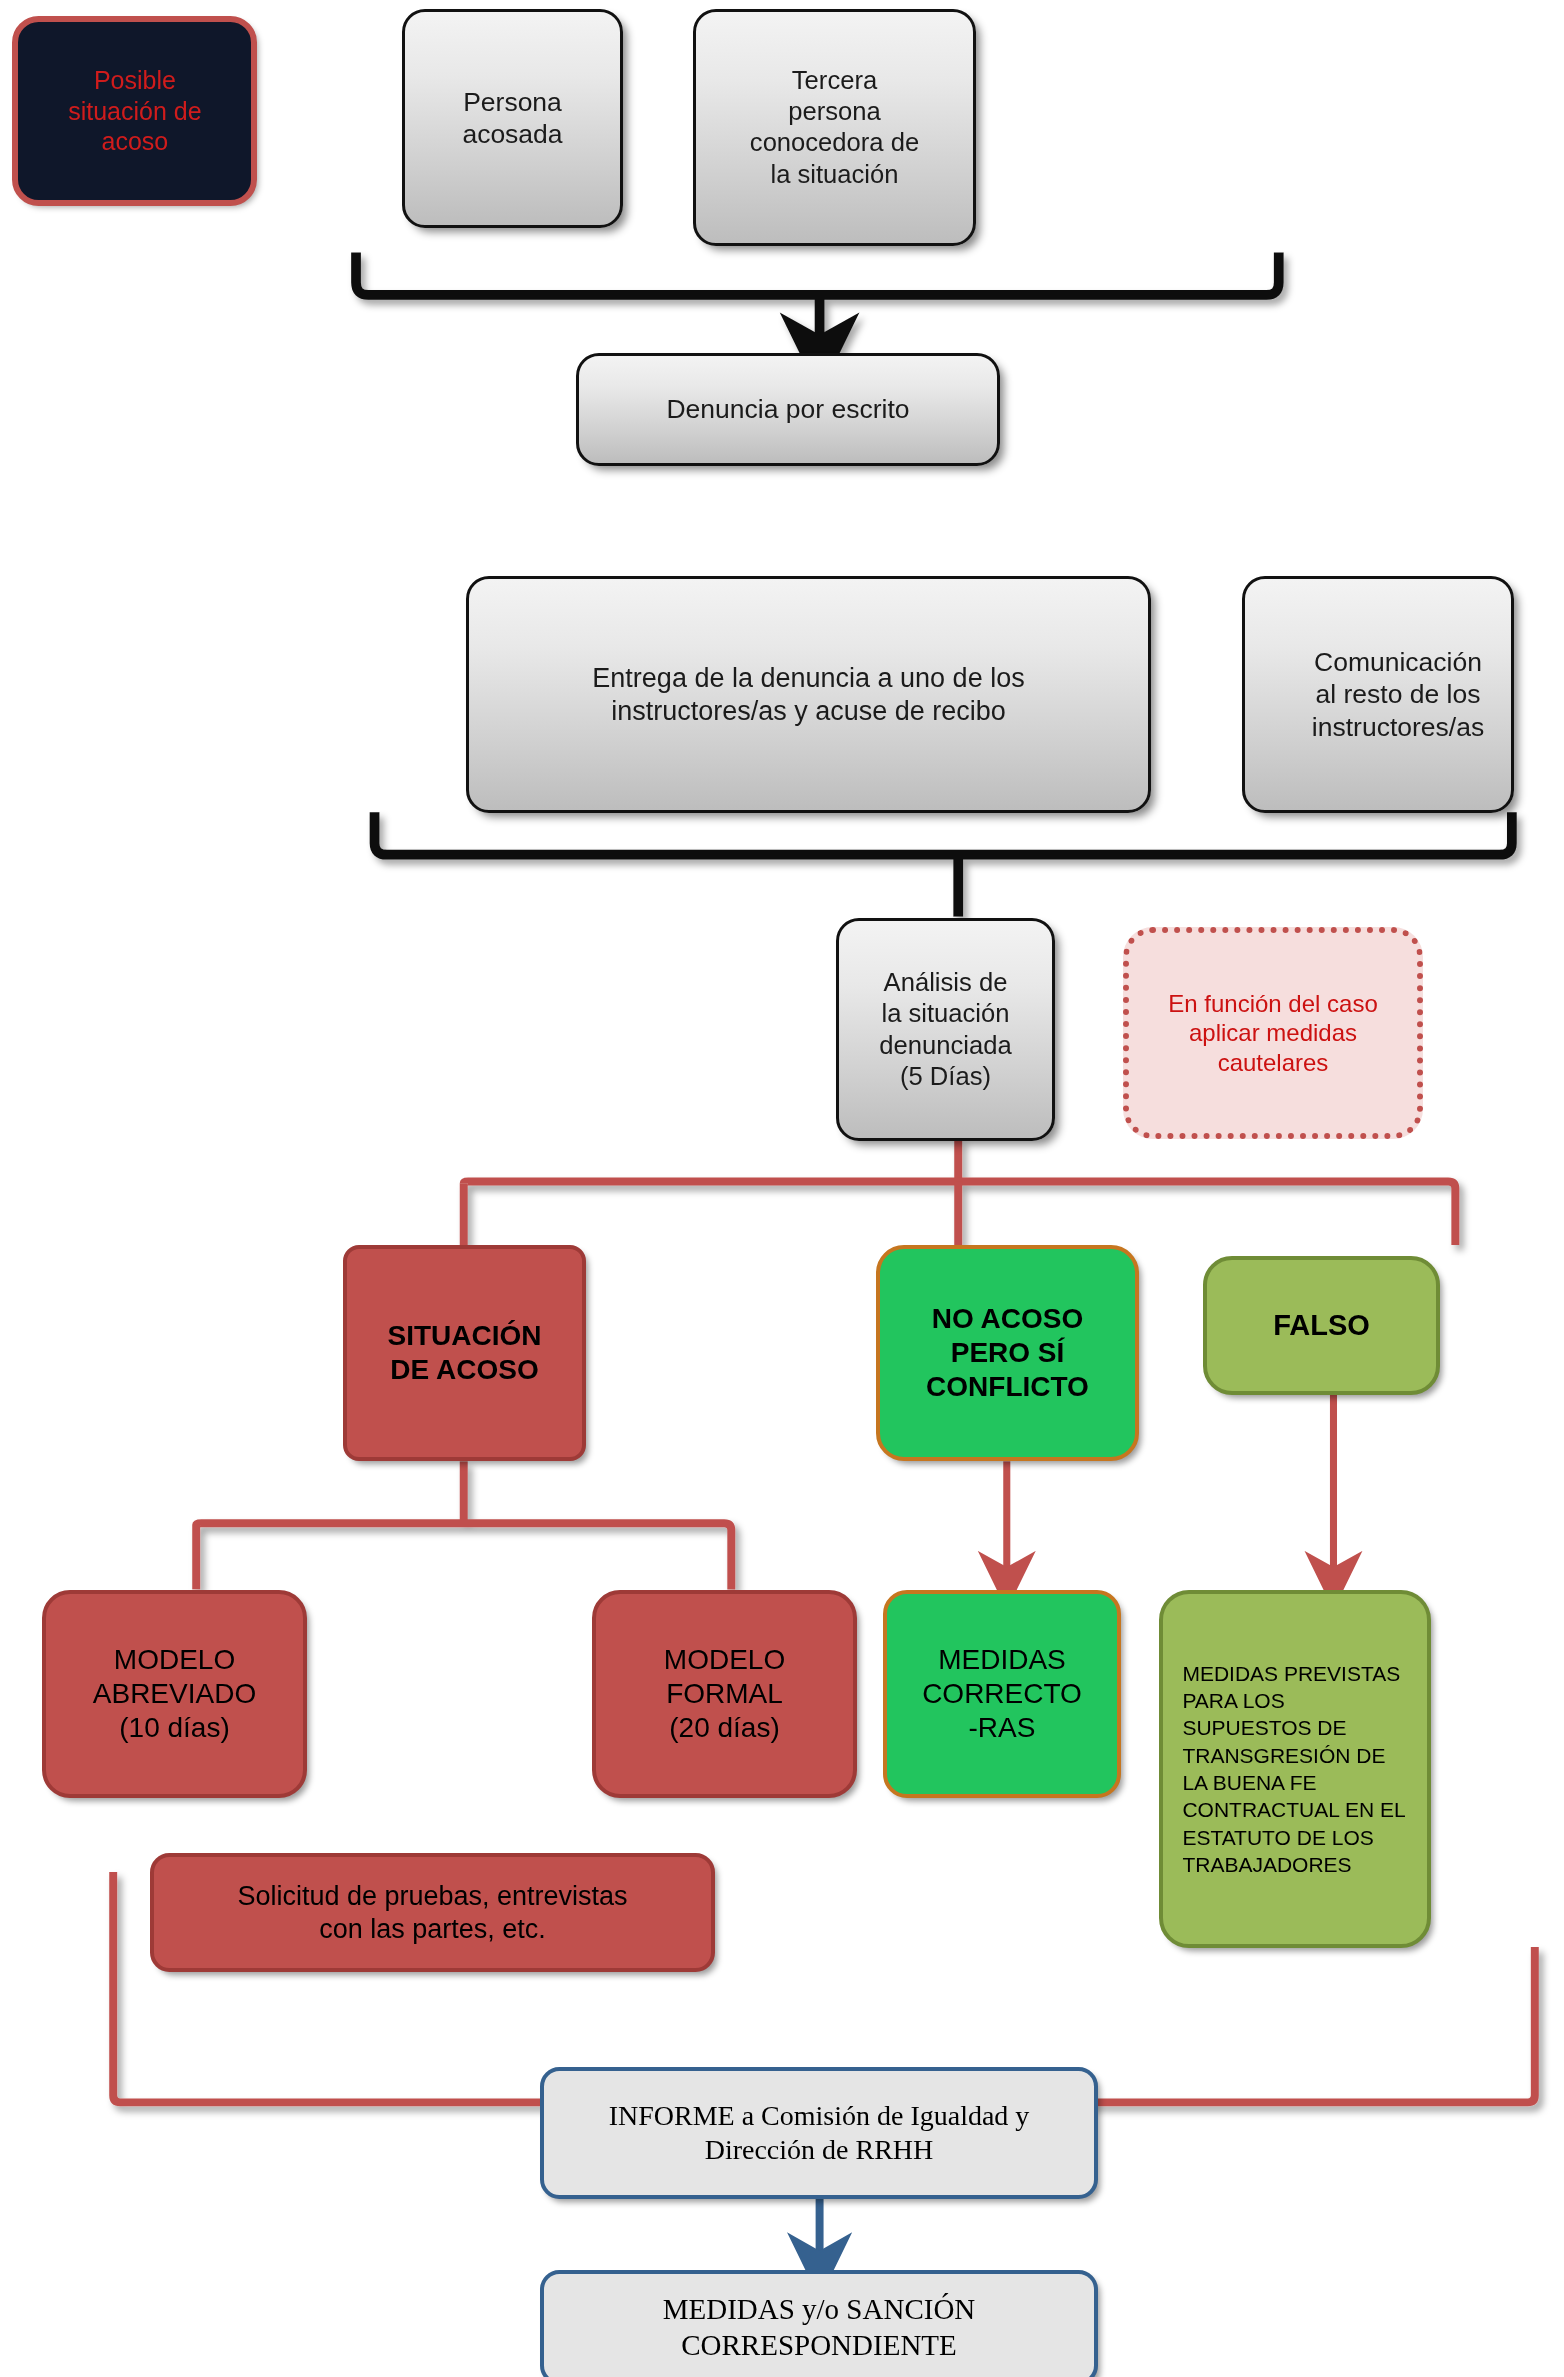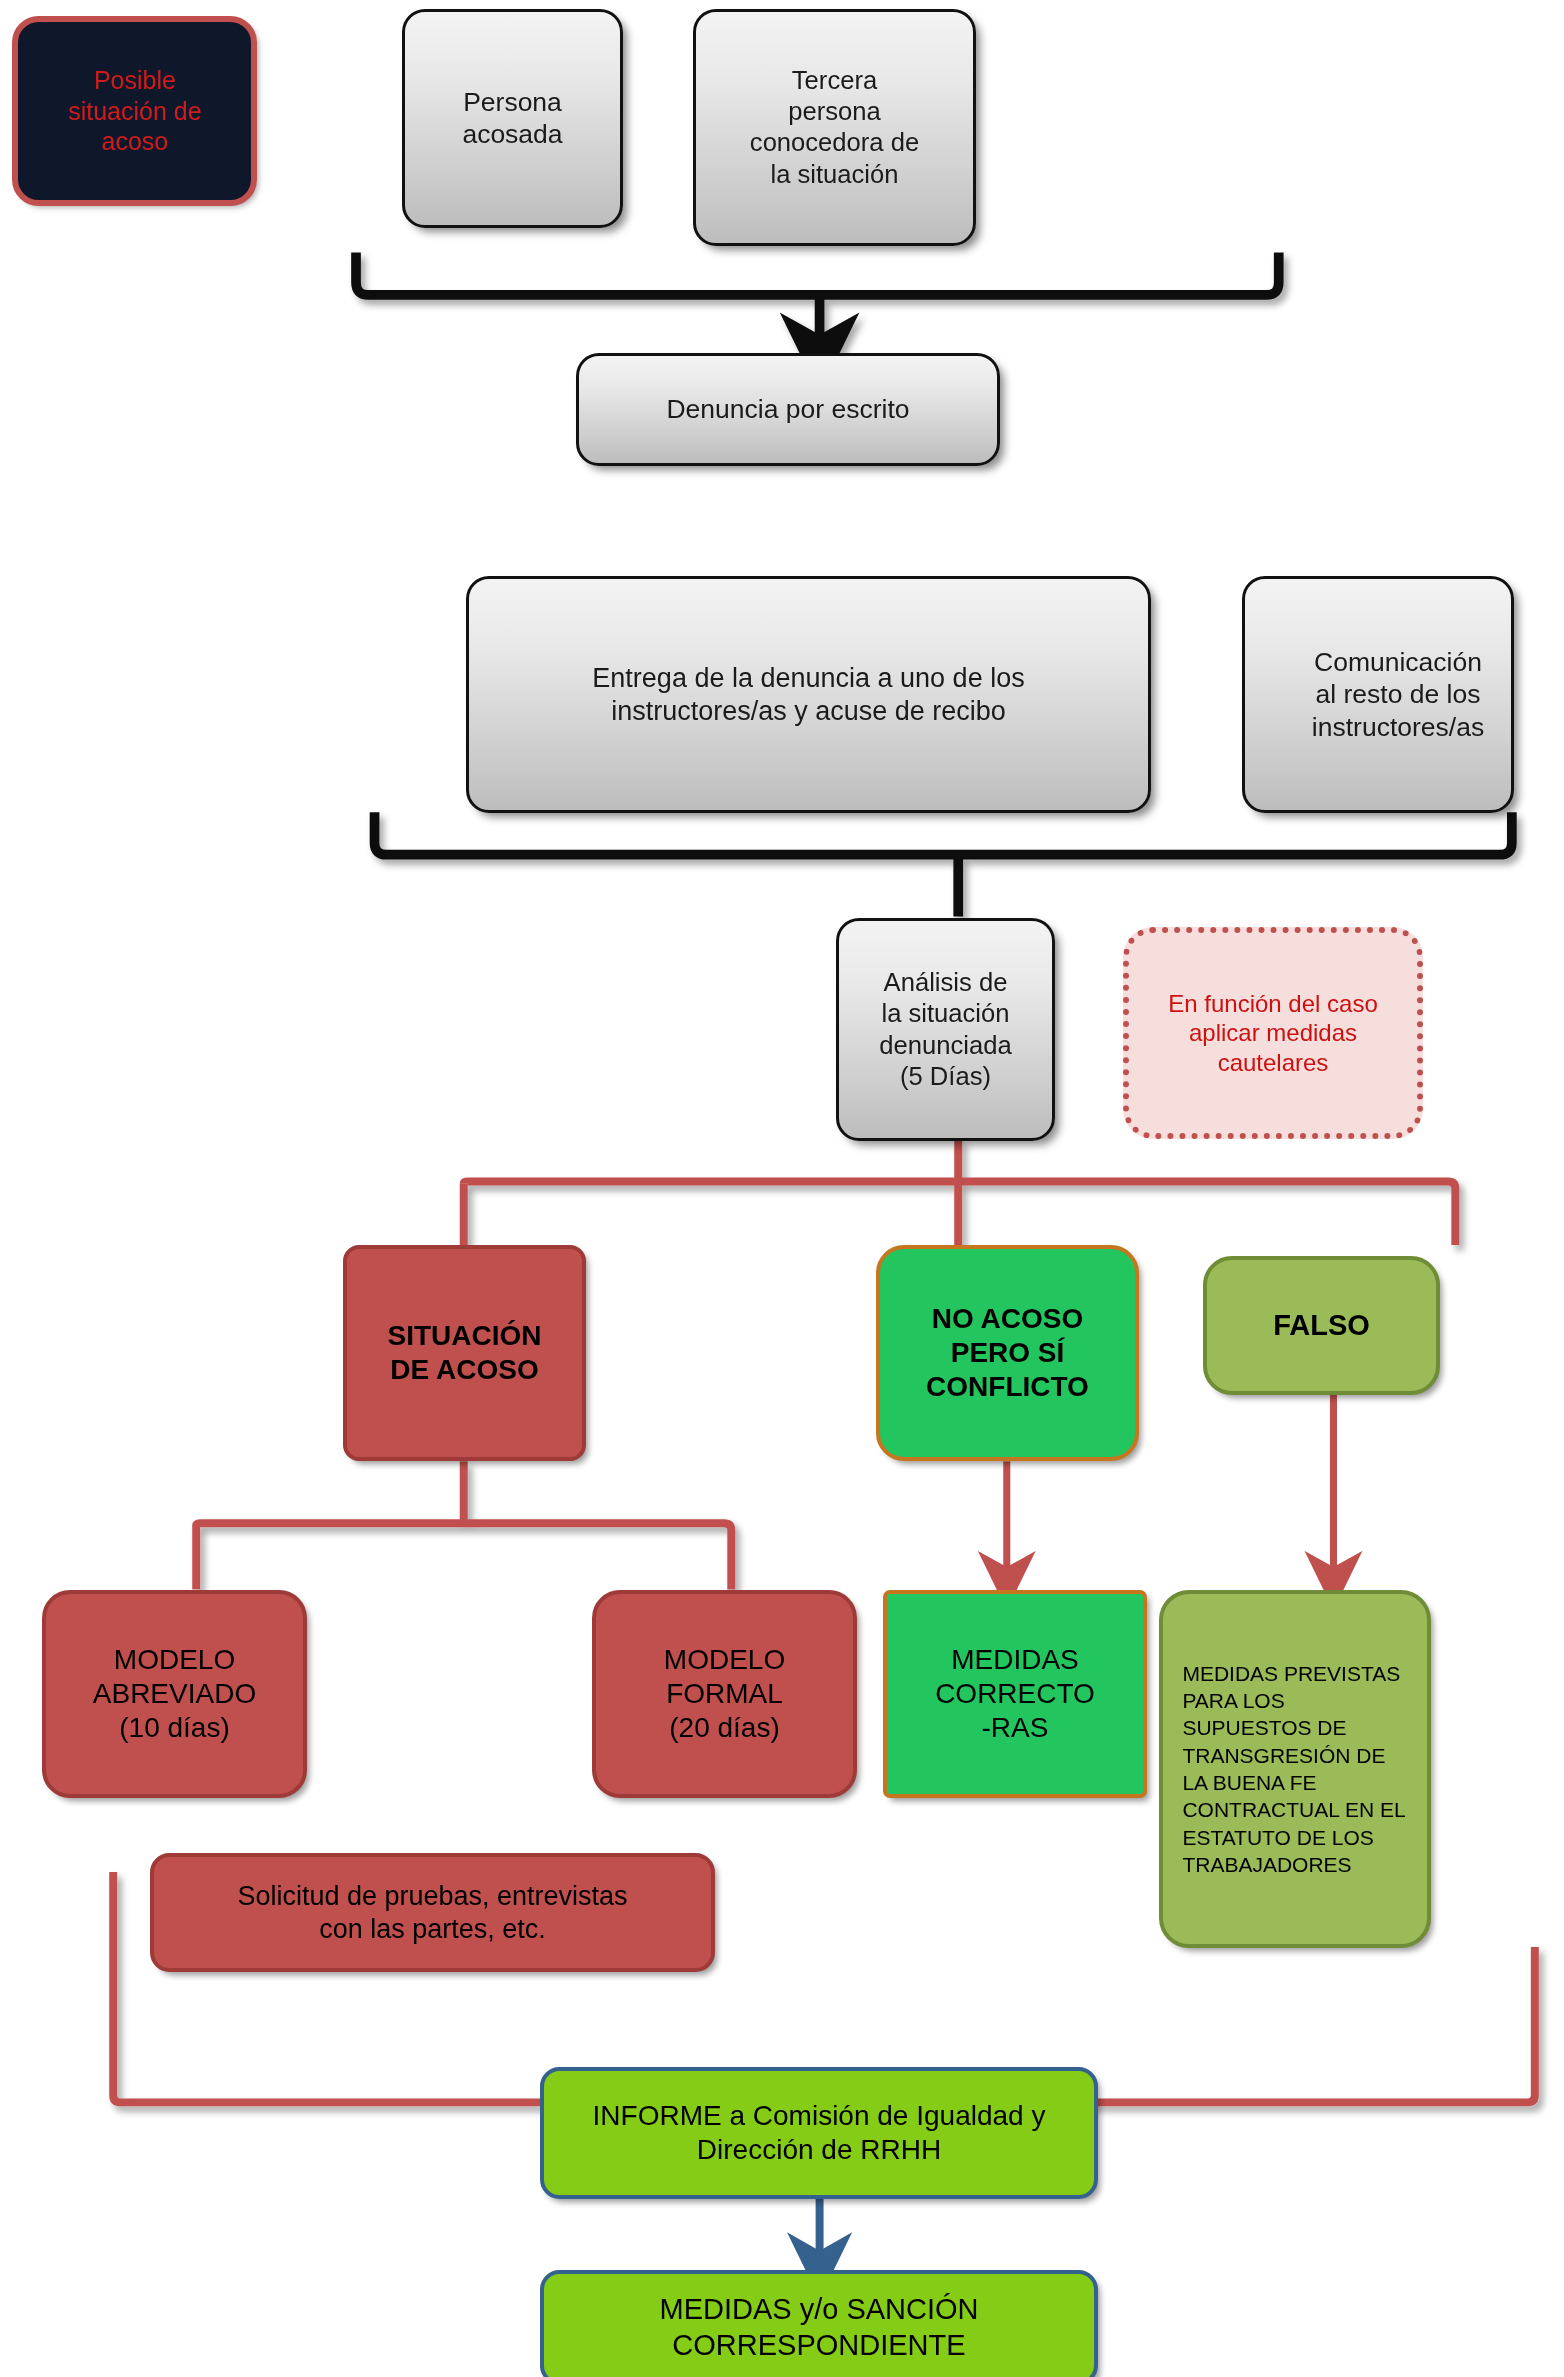--- a/index.html
+++ b/index.html
@@ -74,24 +74,25 @@
     color:#000000;
     box-shadow:4.4px 5.3px 6.2px -2.6px rgba(0,0,0,0.4);
   }
   .green{
     background:#9bbb59;
     border:4.4px solid #6f8c36;
     color:#000000;
     box-shadow:4.4px 5.3px 6.2px -2.6px rgba(0,0,0,0.4);
   }
   .blue{
-    background:#84cc16;
+    background:#e5e5e5;
     border:4.4px solid #35618f;
     color:#000000;
     box-shadow:4.4px 5.3px 6.2px -2.6px rgba(0,0,0,0.4);
+    font-family:Liberation Serif, serif;
   }
   .bold{font-weight:bold;}
 
   
   #wires{
     position:absolute;
     left:0;top:0;
     width:1565px;height:2377px;
     z-index:1;
     pointer-events:none;
@@ -238,21 +239,21 @@
 ABREVIADO
 (10 días)</span>
   </div>
 
   <div class="node red" style="left:592px;top:1590px;width:265px;height:208px;font-size:28px;border-radius:28px;">
     <span class="txt">MODELO
 FORMAL
 (20 días)</span>
   </div>
 
-  <div class="node orange" style="left:883px;top:1590px;width:264px;height:208px;font-size:28px;border-radius:7px;">
+  <div class="node orange" style="left:883px;top:1590px;width:238px;height:208px;font-size:28px;border-radius:24px;">
     <span class="txt">MEDIDAS
 CORRECTO
 -RAS</span>
   </div>
 
   <div class="node green" style="left:1159px;top:1590px;width:272px;height:358px;font-size:21px;border-radius:30px;
               justify-content:flex-start;padding:0 14px 0 19.4px;">
     <span class="txt" style="text-align:left;line-height:1.3;">MEDIDAS PREVISTAS PARA LOS SUPUESTOS DE TRANSGRESIÓN DE LA BUENA FE CONTRACTUAL EN EL ESTATUTO DE LOS TRABAJADORES</span>
   </div>
 

